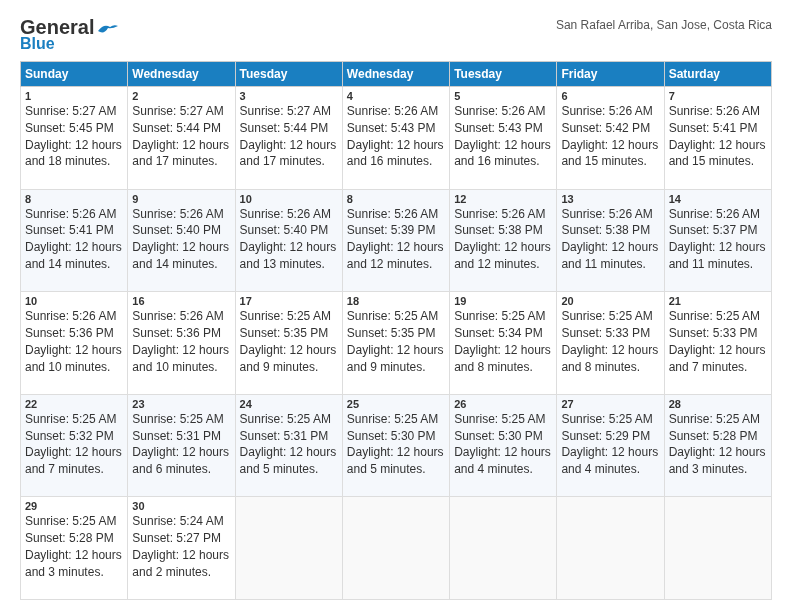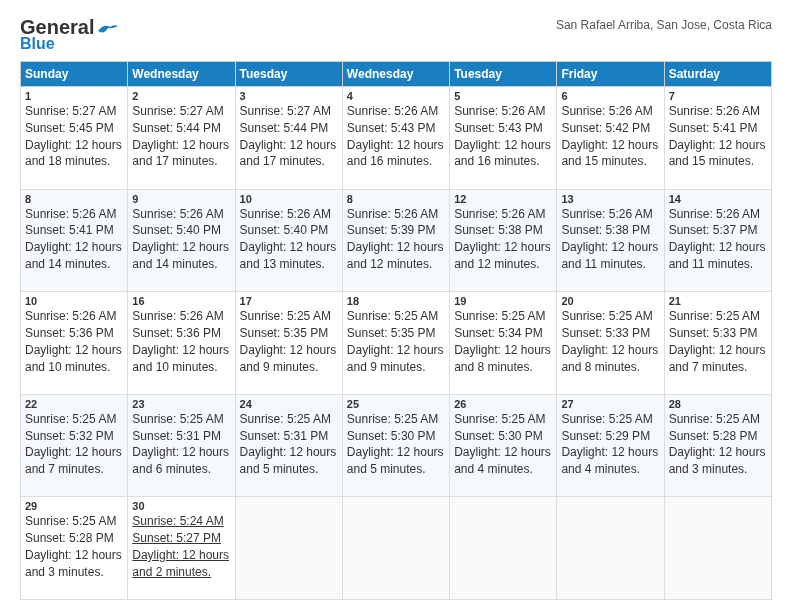--- a/index.html
+++ b/index.html
@@ -239,21 +239,21 @@
             <td><span class="day-num">28</span><span class="day-info" style="white-space: pre-line;">Sunrise: 5:25 AM
 Sunset: 5:28 PM
 Daylight: 12 hours
 and 3 minutes.</span></td>
           </tr>
           <tr>
             <td><span class="day-num">29</span><span class="day-info" style="white-space: pre-line;">Sunrise: 5:25 AM
 Sunset: 5:28 PM
 Daylight: 12 hours
 and 3 minutes.</span></td>
-            <td><span class="day-num">30</span><span class="day-info" style="white-space: pre-line; text-decoration: underline;">Sunrise: 5:24 AM
+            <td><span class="day-num">30</span><span class="day-info" style="white-space: pre-line;">Sunrise: 5:24 AM
 Sunset: 5:27 PM
 Daylight: 12 hours
 and 2 minutes.</span></td>
             <td class="empty"></td>
             <td class="empty"></td>
             <td class="empty"></td>
             <td class="empty"></td>
             <td class="empty"></td>
           </tr>
         </tbody>

